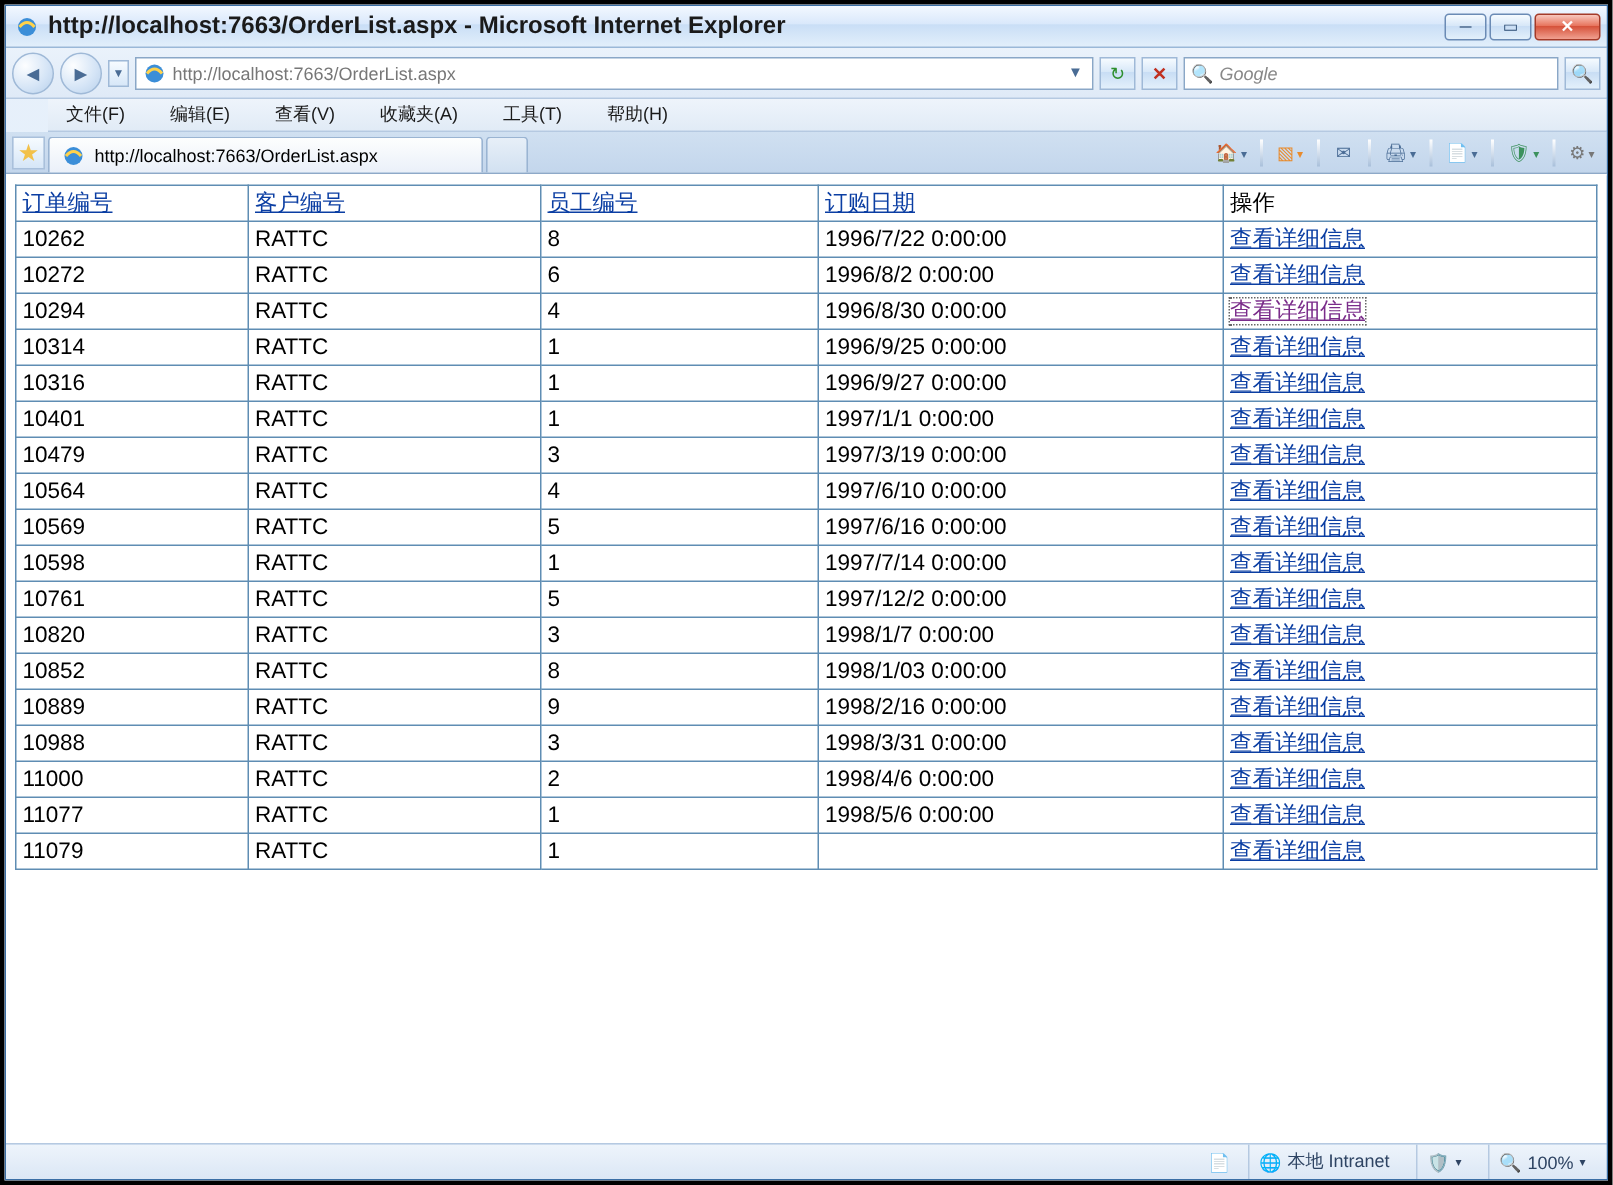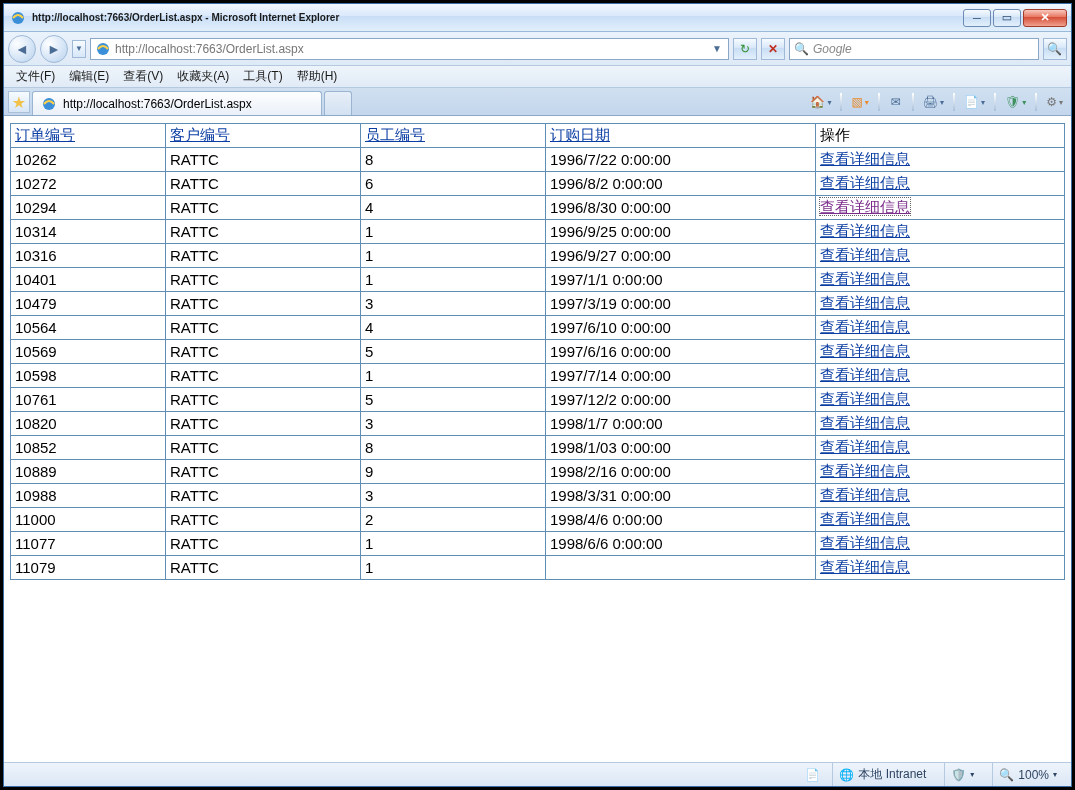--- a/index.html
+++ b/index.html
@@ -27,21 +27,21 @@
     align-items: center;
     padding: 0 4px 0 6px;
     border-bottom: 1px solid #9ab8d8;
   }
   .titlebar .ie-icon {
     width: 16px; height: 16px; margin-right: 6px;
     display: inline-flex; align-items: center;
   }
   .titlebar .title {
     flex: 1;
-    font-size: 10px;
+    font-size: 16px;
     color: #1a1a1a;
     font-weight: bold;
   }
   .win-buttons { display: flex; gap: 2px; }
   .win-btn {
     width: 28px; height: 18px;
     border: 1px solid #6b8bb5;
     border-radius: 3px;
     background: linear-gradient(#f6fbff,#d7e7f8 45%,#c8ddf4 46%,#e3f0fb);
     display: flex; align-items: center; justify-content: center;
@@ -111,24 +111,25 @@
   .searchgo {
     width: 24px; height: 22px;
     border: 1px solid #9fb9d7;
     background: linear-gradient(#f6fbff,#d7e7f8 45%,#c8ddf4 46%,#e3f0fb);
     display:flex;align-items:center;justify-content:center;
     color:#5a7fad;
   }
   
   .menubar {
     height: 22px;
-    display: flex; align-items: flex-end; gap: 2px;
+    display: flex; align-items: flex-end; gap: 18px;
     padding: 0 6px;
     background: linear-gradient(#eef4fb,#e1ebf6);
     border-bottom: 1px solid #b5c9e1;
+    margin-left: 28px;
   }
   .menubar .mi { padding: 2px 6px; color: #1a1a1a; }
   
   .tabrow {
     height: 28px;
     display: flex; align-items: flex-end;
     padding: 0 4px;
     background: linear-gradient(#d0e0f1,#c3d6ec);
     border-bottom: 1px solid #8ea9c8;
     gap: 2px;
@@ -425,21 +426,21 @@
             <td>11000</td>
             <td>RATTC</td>
             <td>2</td>
             <td>1998/4/6 0:00:00</td>
             <td><a href="#">查看详细信息</a></td>
           </tr>
           <tr>
             <td>11077</td>
             <td>RATTC</td>
             <td>1</td>
-            <td>1998/6/6 0:00:00</td>
+            <td>1998/5/6 0:00:00</td>
             <td><a href="#">查看详细信息</a></td>
           </tr>
           <tr>
             <td>11079</td>
             <td>RATTC</td>
             <td>1</td>
             <td></td>
             <td><a href="#">查看详细信息</a></td>
           </tr>
         </tbody>

